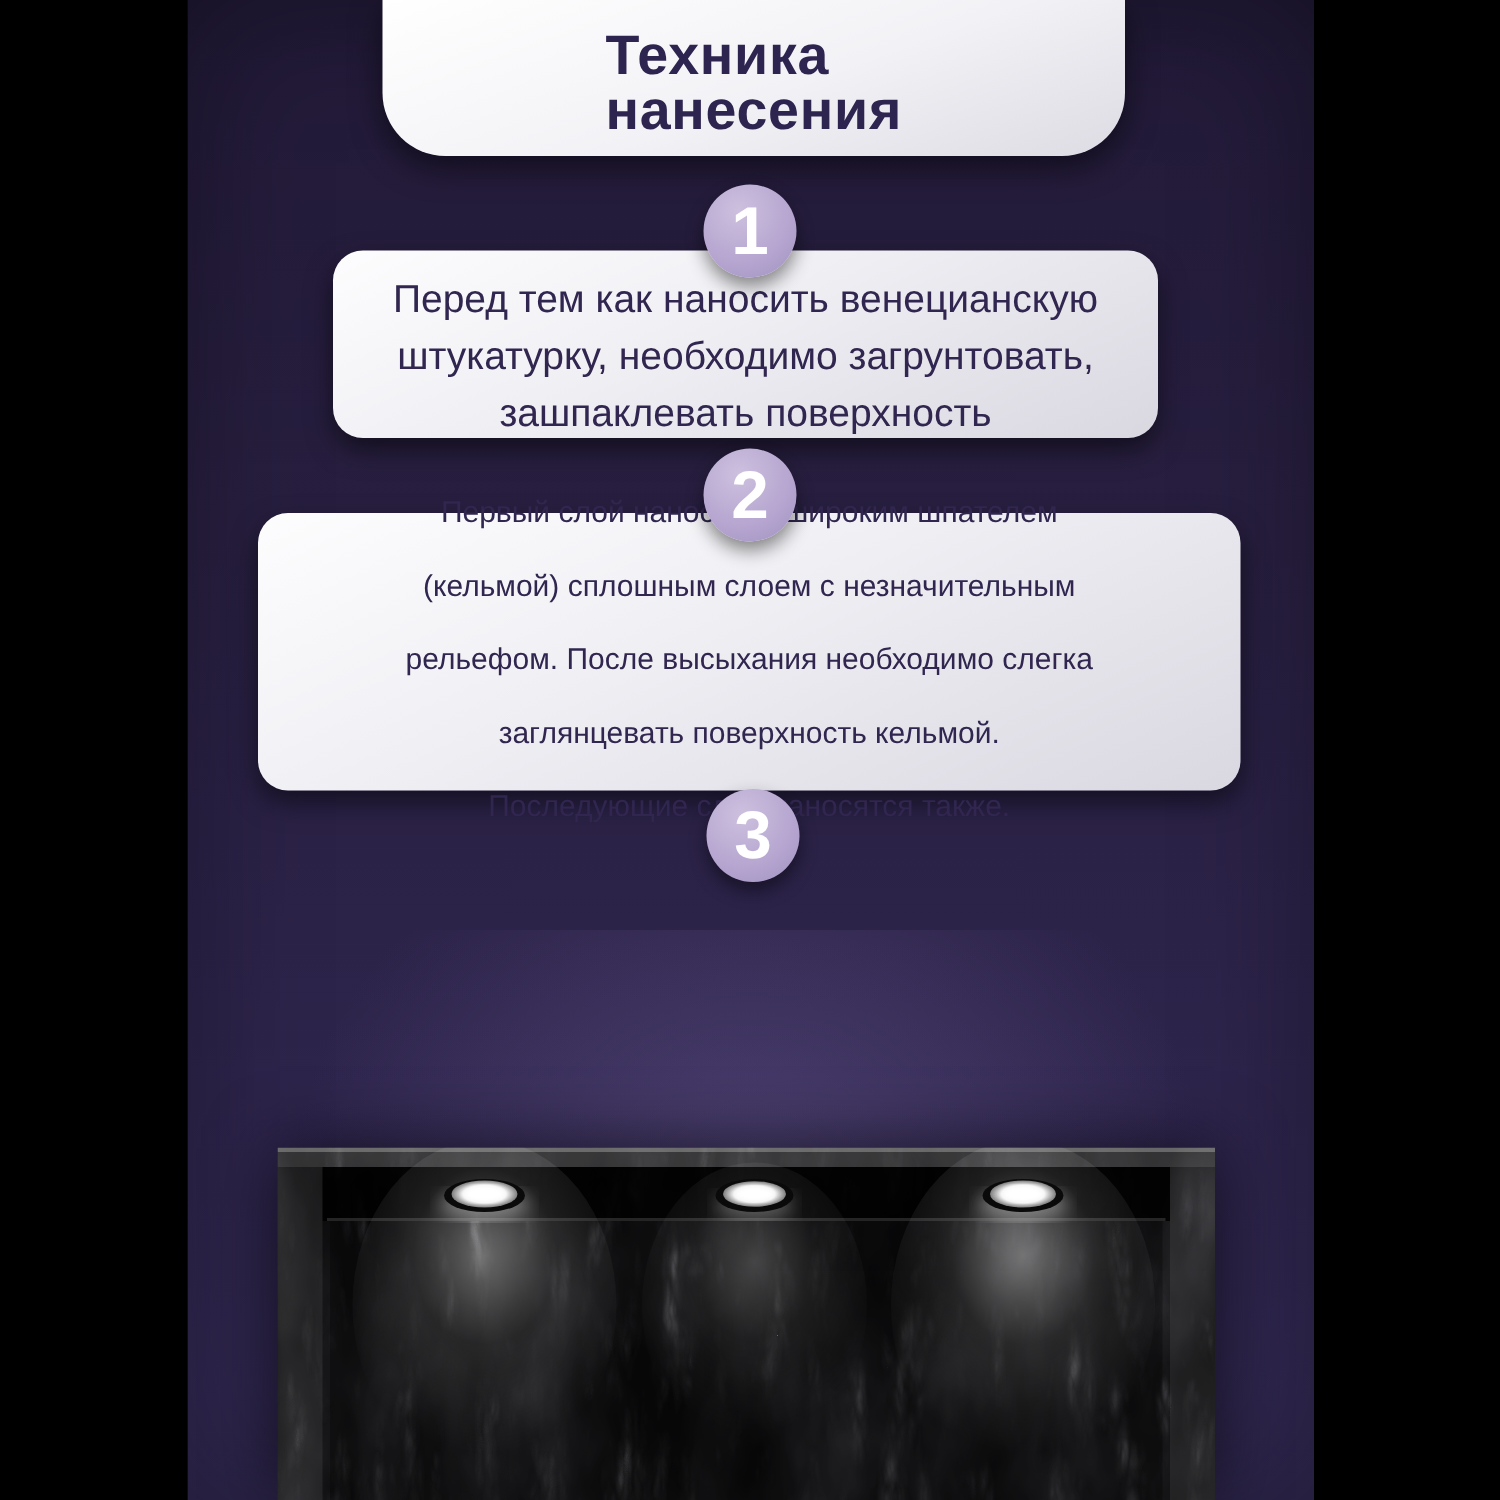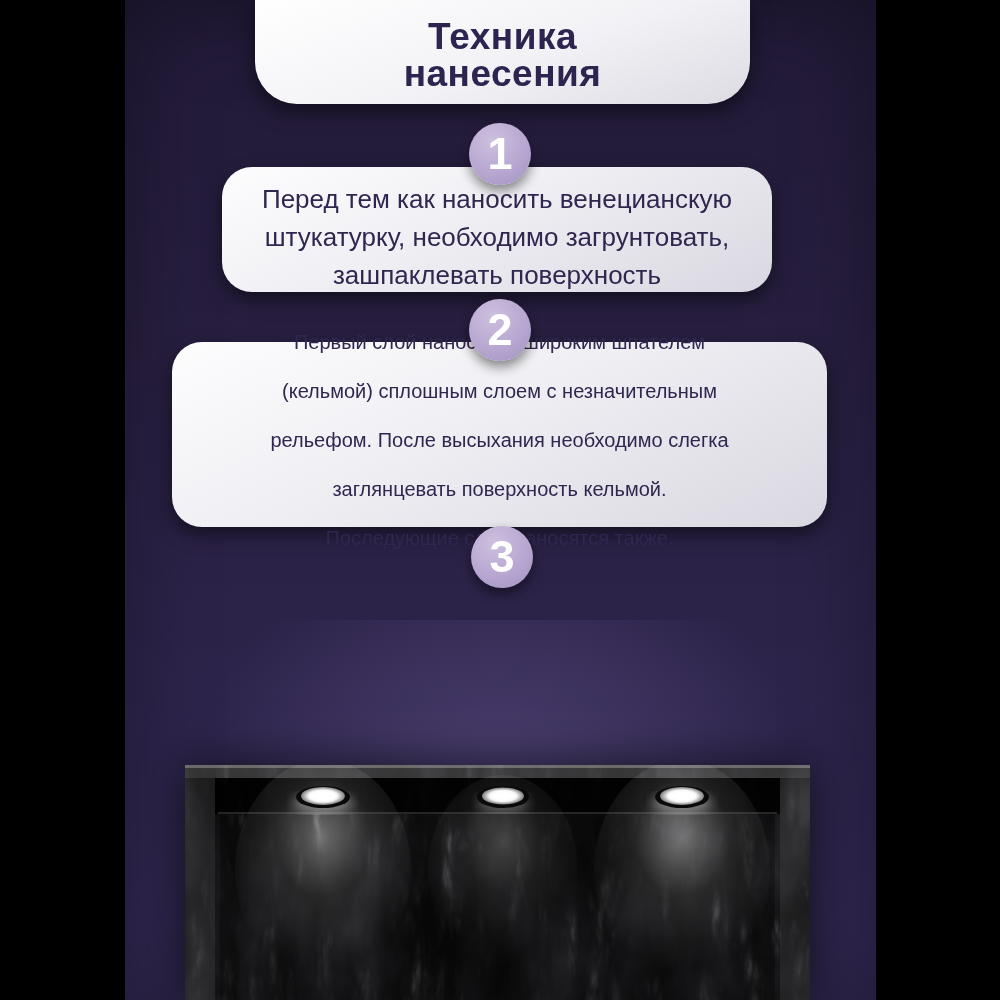--- a/index.html
+++ b/index.html
@@ -36,21 +36,21 @@
   .header-card {
     position: absolute; left: 255px; top: 0;
     width: 495px; height: 104px;
     background: linear-gradient(160deg, #ffffff 0%, #f2f1f5 55%, #dddce4 100%);
     border-radius: 0 0 42px 42px;
     box-shadow: 0 8px 20px rgba(0,0,0,0.5);
     display: flex; align-items: center; justify-content: center;
   }
   .header-title {
     white-space: pre-line;
-    text-align: center;
+    text-align: left;
     font-size: 37px; font-weight: bold;
     line-height: 37px;
     letter-spacing: 0.5px;
     color: #2e2450;
     padding-top: 6px;
   }
   .badge {
     position: absolute;
     width: 62px; height: 62px;
     border-radius: 50%;
@@ -61,21 +61,21 @@
     color: #ffffff;
     font-size: 45px; font-weight: bold;
     z-index: 5;
   }
   .badge-1 { left: 469px; top: 123px; }
   .badge-2 { left: 469px; top: 299px; }
   .badge-3 { left: 471px; top: 526px; }
   .step-card {
     position: absolute;
     background: linear-gradient(155deg, #fdfdfe 0%, #efeef3 45%, #d9d8e1 100%);
-    border-radius: 30px;
+    border-radius: 20px;
     box-shadow: 0 8px 18px rgba(0,0,0,0.5);
     display: flex; align-items: center; justify-content: center;
     z-index: 2;
   }
   .step-text {
     white-space: pre-line;
     text-align: center;
     color: #31264f;
     font-weight: normal;
   }

